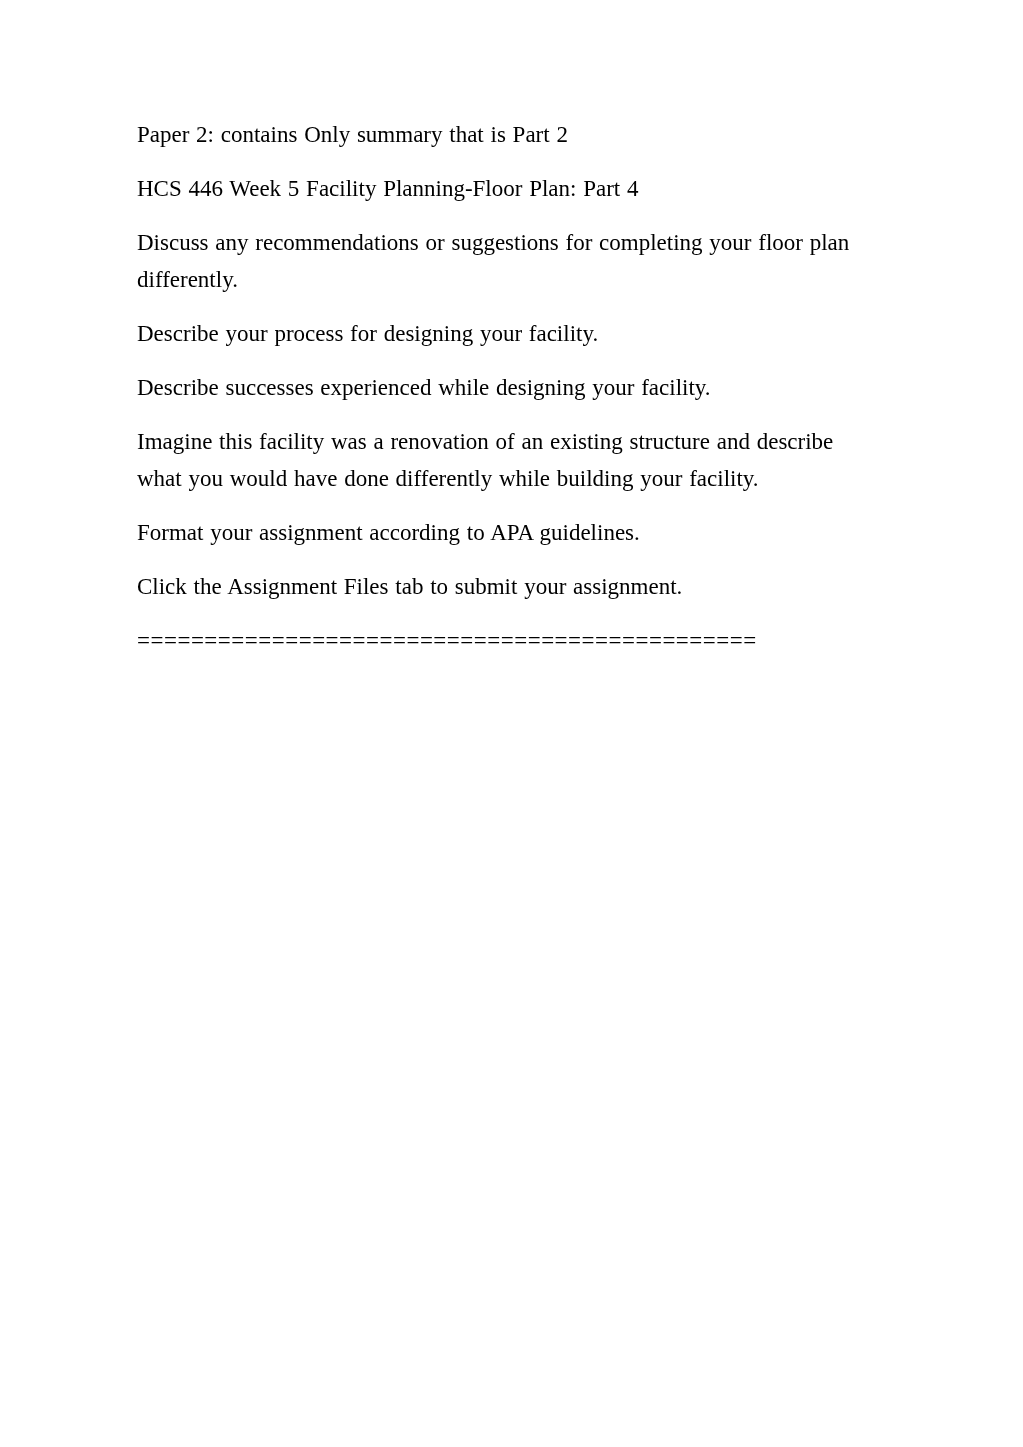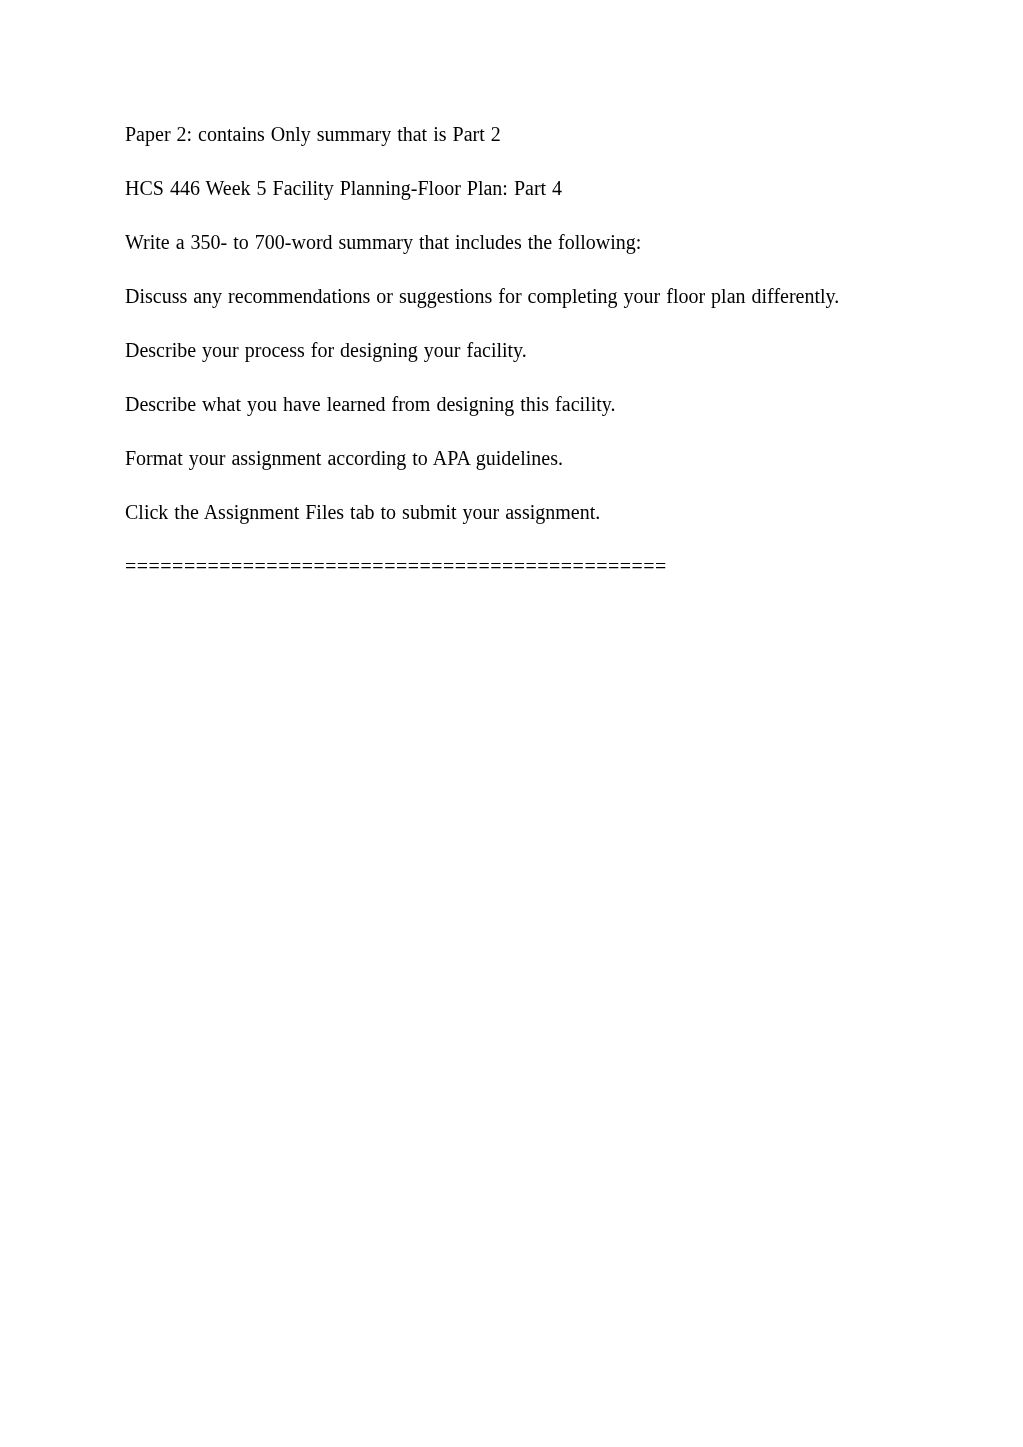--- a/index.html
+++ b/index.html
@@ -16,22 +16,22 @@
     font-family: "Liberation Serif", "DejaVu Serif", serif;
     color: #000000;
   }
   .content {
     position: absolute;
     top: 116px;
     left: 125px;
     width: 748px;
   }
   .content p {
-    margin: 0 0 17px 0;
-    font-size: 20px;
+    margin: 0 0 17px 12px;
+    font-size: 23px;
     line-height: 37px;
     font-weight: 400;
     letter-spacing: 0px;
     word-spacing: 1px;
   }
   .content p.indent-sm {
     padding-left: 6px;
   }
   .content p.separator {
     letter-spacing: 0.5px;
@@ -39,21 +39,21 @@
     overflow: hidden;
   }
 </style>
 </head>
 <body>
 
 <div class="page">
   <div class="content">
     <p>Paper 2: contains Only summary that is Part 2</p>
     <p>HCS 446 Week 5 Facility Planning-Floor Plan: Part 4</p>
-    <p>Write a 350- to 700-word summary that includes the following:</p>
     <p>Discuss any recommendations or suggestions for completing your floor plan differently.</p>
     <p>Describe your process for designing your facility.</p>
-    <p>Describe what you have learned from designing this facility.</p>
+    <p>Describe successes experienced while designing your facility.</p>
+    <p>Imagine this facility was a renovation of an existing structure and describe what you would have done differently while building your facility.</p>
     <p>Format your assignment according to APA guidelines.</p>
     <p>Click the Assignment Files tab to submit your assignment.</p>
     <p class="separator">==============================================</p>
   </div>
 </div>
 
 </body></html>

